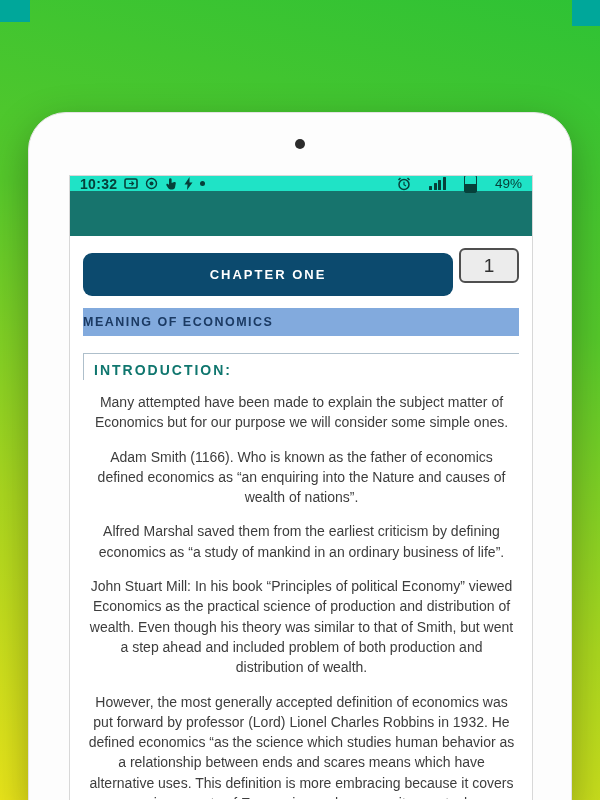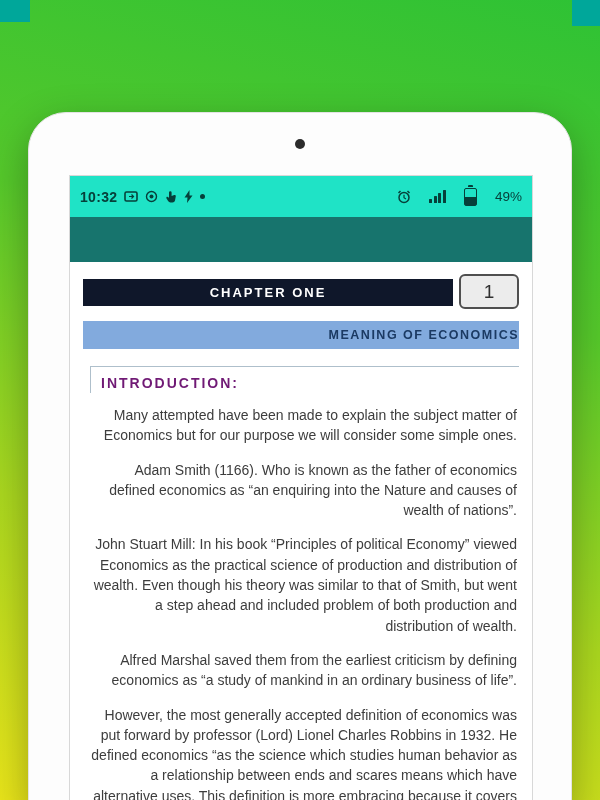--- a/index.html
+++ b/index.html
@@ -35,21 +35,21 @@
     left: 40px; top: 62px;
     width: 464px; height: 638px;
     background: #ffffff;
     border: 1px solid #d8d8d8;
     border-bottom: none;
     overflow: hidden;
   }
 
   
   .status-bar {
-    height: 41px;
+    height: 15px;
     background: #1fe3c6;
     display: flex;
     align-items: center;
     padding: 0 10px;
     color: #06403a;
     font-size: 14px;
   }
   .status-left { display: flex; align-items: center; gap: 7px; flex: 1; }
   .status-right { display: flex; align-items: center; gap: 18px; }
   .status-time { font-weight: bold; letter-spacing: 0.3px; }
@@ -71,28 +71,29 @@
   
   .doc {
     padding: 12px 13px 0 13px;
     background: #ffffff;
     height: 563px;
     overflow: hidden;
   }
   .chapter-row { display: flex; align-items: flex-start; }
   .chapter-bar {
     flex: 1;
-    background: #0f172a;
+    background: #0c4a6e;
     color: #ffffff;
     font-weight: bold;
     font-size: 13px;
     letter-spacing: 2px;
     text-align: center;
-    padding: 6px 0;
+    padding: 14px 0;
     margin-top: 5px;
+    border-radius: 9px;
   }
   .page-tab {
     width: 60px;
     height: 35px;
     margin-left: 6px;
     background: #ececec;
     border: 2px solid #4f4f4f;
     border-radius: 6px;
     display: flex;
     align-items: center;
@@ -101,42 +102,41 @@
     color: #303030;
     cursor: pointer;
   }
   .section-bar {
     margin-top: 12px;
     background: #82aadd;
     color: #1b3a63;
     font-weight: bold;
     font-size: 12.5px;
     letter-spacing: 1.5px;
-    text-align: right;
+    text-align: left;
     padding: 7px 0;
     width: calc(100% - 0px);
   }
   .intro-box {
     margin-top: 17px;
     border-top: 1px solid #aebfcb;
     border-left: 1px solid #aebfcb;
     padding: 8px 0 2px 10px;
-    color: #701a75;
+    color: #0f766e;
     font-weight: bold;
     font-size: 14px;
     letter-spacing: 2px;
-    margin-left: 7px;
   }
   .body-text { margin-top: 12px; padding: 0 2px 0 3px; }
   .body-text p {
     color: #3d3d3d;
     font-size: 14px;
     line-height: 1.45;
     margin-bottom: 14px;
-    text-align: right;
+    text-align: center;
   }
 </style>
 </head>
 <body>
 
 <div class="corner tl"></div>
 <div class="corner tr"></div>
 
 <div class="tablet">
   <div class="camera"></div>
@@ -200,20 +200,20 @@
         <div class="page-tab">1</div>
       </div>
 
       <div class="section-bar">MEANING OF ECONOMICS</div>
 
       <div class="intro-box">INTRODUCTION:</div>
 
       <div class="body-text">
         <p>Many attempted have been made to explain the subject matter of Economics but for our purpose we will consider some simple ones.</p>
         <p>Adam Smith (1166). Who is known as the father of economics defined economics as “an enquiring into the Nature and causes of wealth of nations”.</p>
+        <p>Alfred Marshal saved them from the earliest criticism by defining economics as “a study of mankind in an ordinary business of life”.</p>
         <p>John Stuart Mill: In his book “Principles of political Economy” viewed Economics as the practical science of production and distribution of wealth. Even though his theory was similar to that of Smith, but went a step ahead and included problem of both production and distribution of wealth.</p>
-        <p>Alfred Marshal saved them from the earliest criticism by defining economics as “a study of mankind in an ordinary business of life”.</p>
         <p>However, the most generally accepted definition of economics was put forward by professor (Lord) Lionel Charles Robbins in 1932. He defined economics “as the science which studies human behavior as a relationship between ends and scares means which have alternative uses. This definition is more embracing because it covers some major aspects of Economics such as scarcity, wants, human behavior and choice.</p>
       </div>
 
     </div>
   </div>
 </div>
 
 </body></html>

